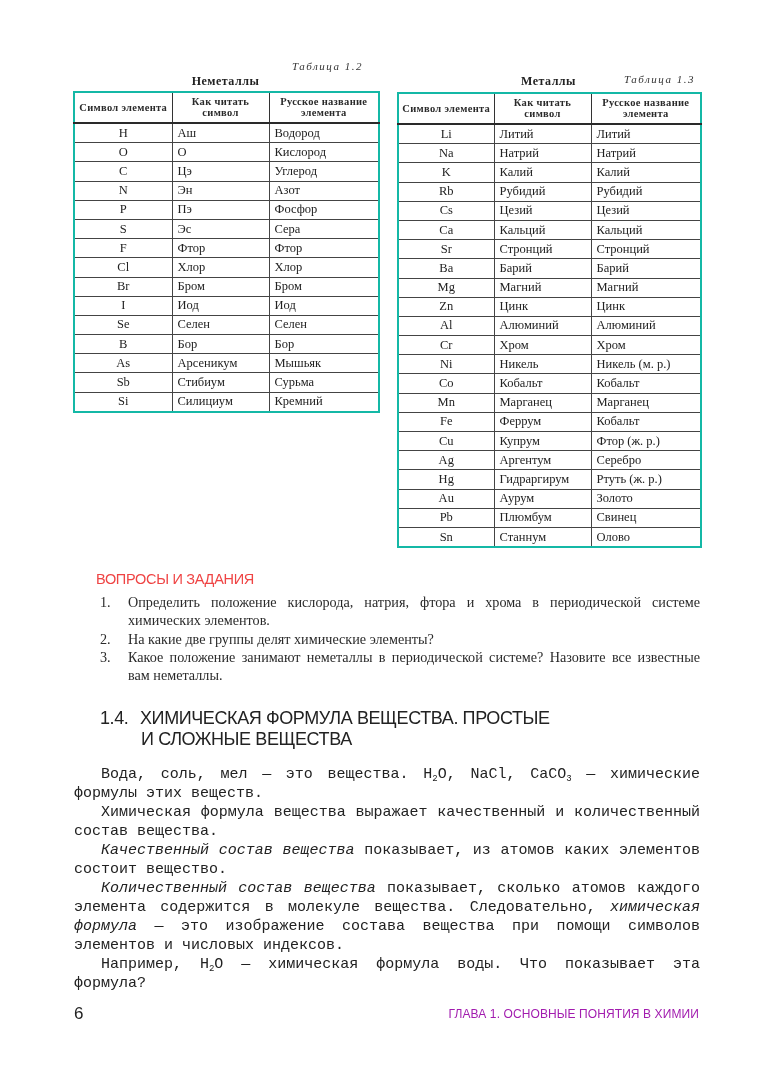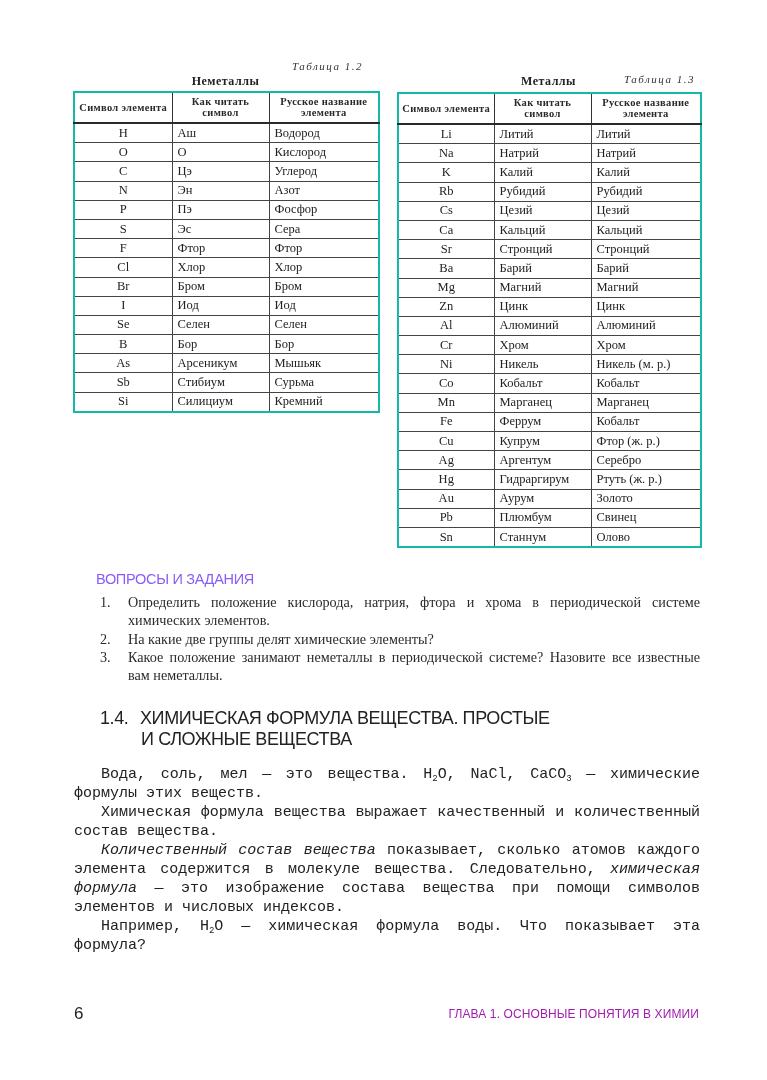--- a/index.html
+++ b/index.html
@@ -32,21 +32,21 @@
     }
     table.el td {
       border: 1px solid #444; height: 18.2px; padding: 0 0 0 5px;
       white-space: nowrap; color: #222;
     }
     table.el td.sym { text-align: center; padding: 0; }
     table.el thead tr { border-bottom: 2px solid #2a2a2a; }
 
     .qhead {
       position: absolute; left: 96px; top: 571px;
-      font-family: "Liberation Sans", sans-serif; font-size: 14.5px; color: #8b5cf6;
+      font-family: "Liberation Sans", sans-serif; font-size: 14.5px; color: #ef4444;
       letter-spacing: -0.3px;
     }
     .qlist {
       position: absolute; left: 96px; top: 593px; width: 604px;
       font-family: "Liberation Serif", serif; font-size: 14.2px; line-height: 18.3px;
       margin: 0; padding: 0; list-style: none; color: #2a2a2a;
     }
     .qlist li { position: relative; padding-left: 32px; text-align: justify; }
     .qlist li .num { position: absolute; left: 4px; top: 0; }
 
@@ -320,18 +320,19 @@
 </ol>
 
 <div class="sec-title">
   <span class="num">1.4.</span><span>ХИМИЧЕСКАЯ ФОРМУЛА ВЕЩЕСТВА. ПРОСТЫЕ</span>
   <span class="l2">И СЛОЖНЫЕ ВЕЩЕСТВА</span>
 </div>
 
 <div class="body-text">
   <p><span>Вода, соль, мел — это вещества. H</span><sub>2</sub><span>O, NaCl, CaCO</span><sub>3</sub><span> — химические формулы этих веществ.</span></p>
   <p>Химическая формула вещества выражает качественный и количественный состав вещества.</p>
+  <p><i>Качественный состав вещества</i><span> показывает, из атомов каких элементов состоит вещество.</span></p>
   <p><i>Количественный состав вещества</i><span> показывает, сколько атомов каждого элемента содержится в молекуле вещества. Следовательно, </span><i>химическая формула</i><span> — это изображение состава вещества при помощи символов элементов и числовых индексов.</span></p>
   <p><span>Например, H</span><sub>2</sub><span>O — химическая формула воды. Что показывает эта формула?</span></p>
 </div>
 
 <div class="footer-num">6</div>
 <div class="footer-chapter">ГЛАВА 1. ОСНОВНЫЕ ПОНЯТИЯ В ХИМИИ</div>
 
 </body></html>

